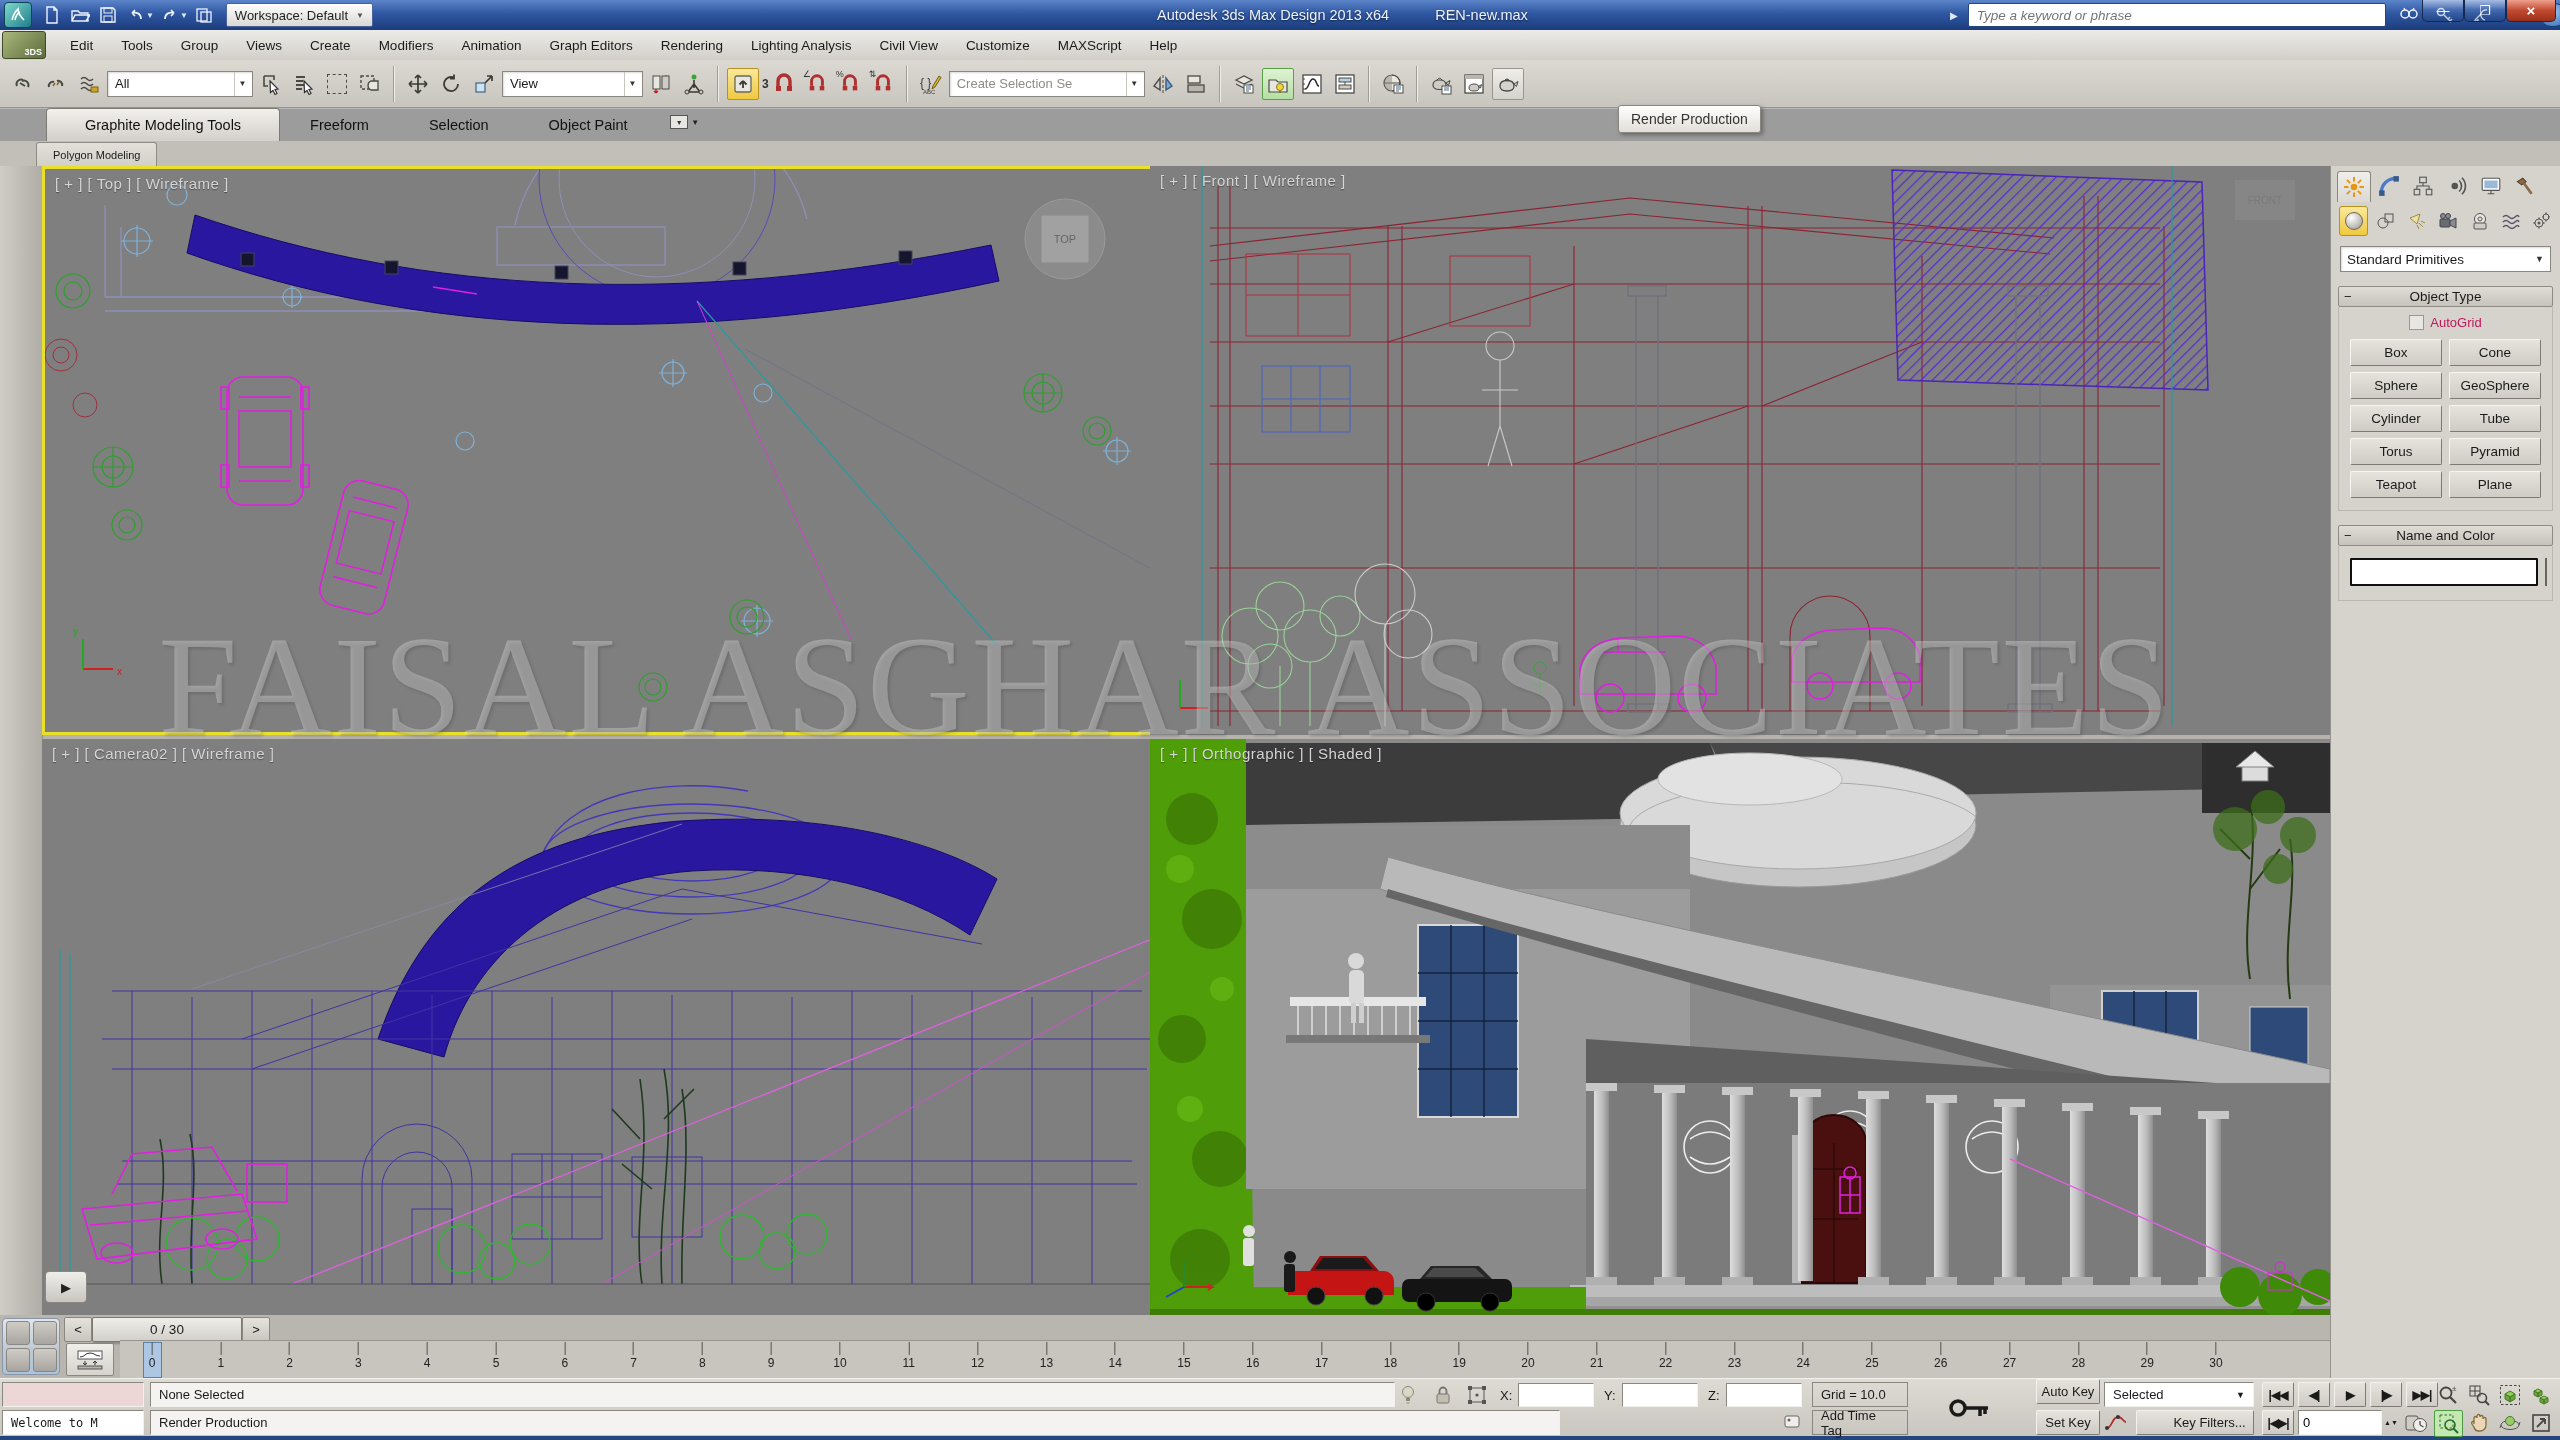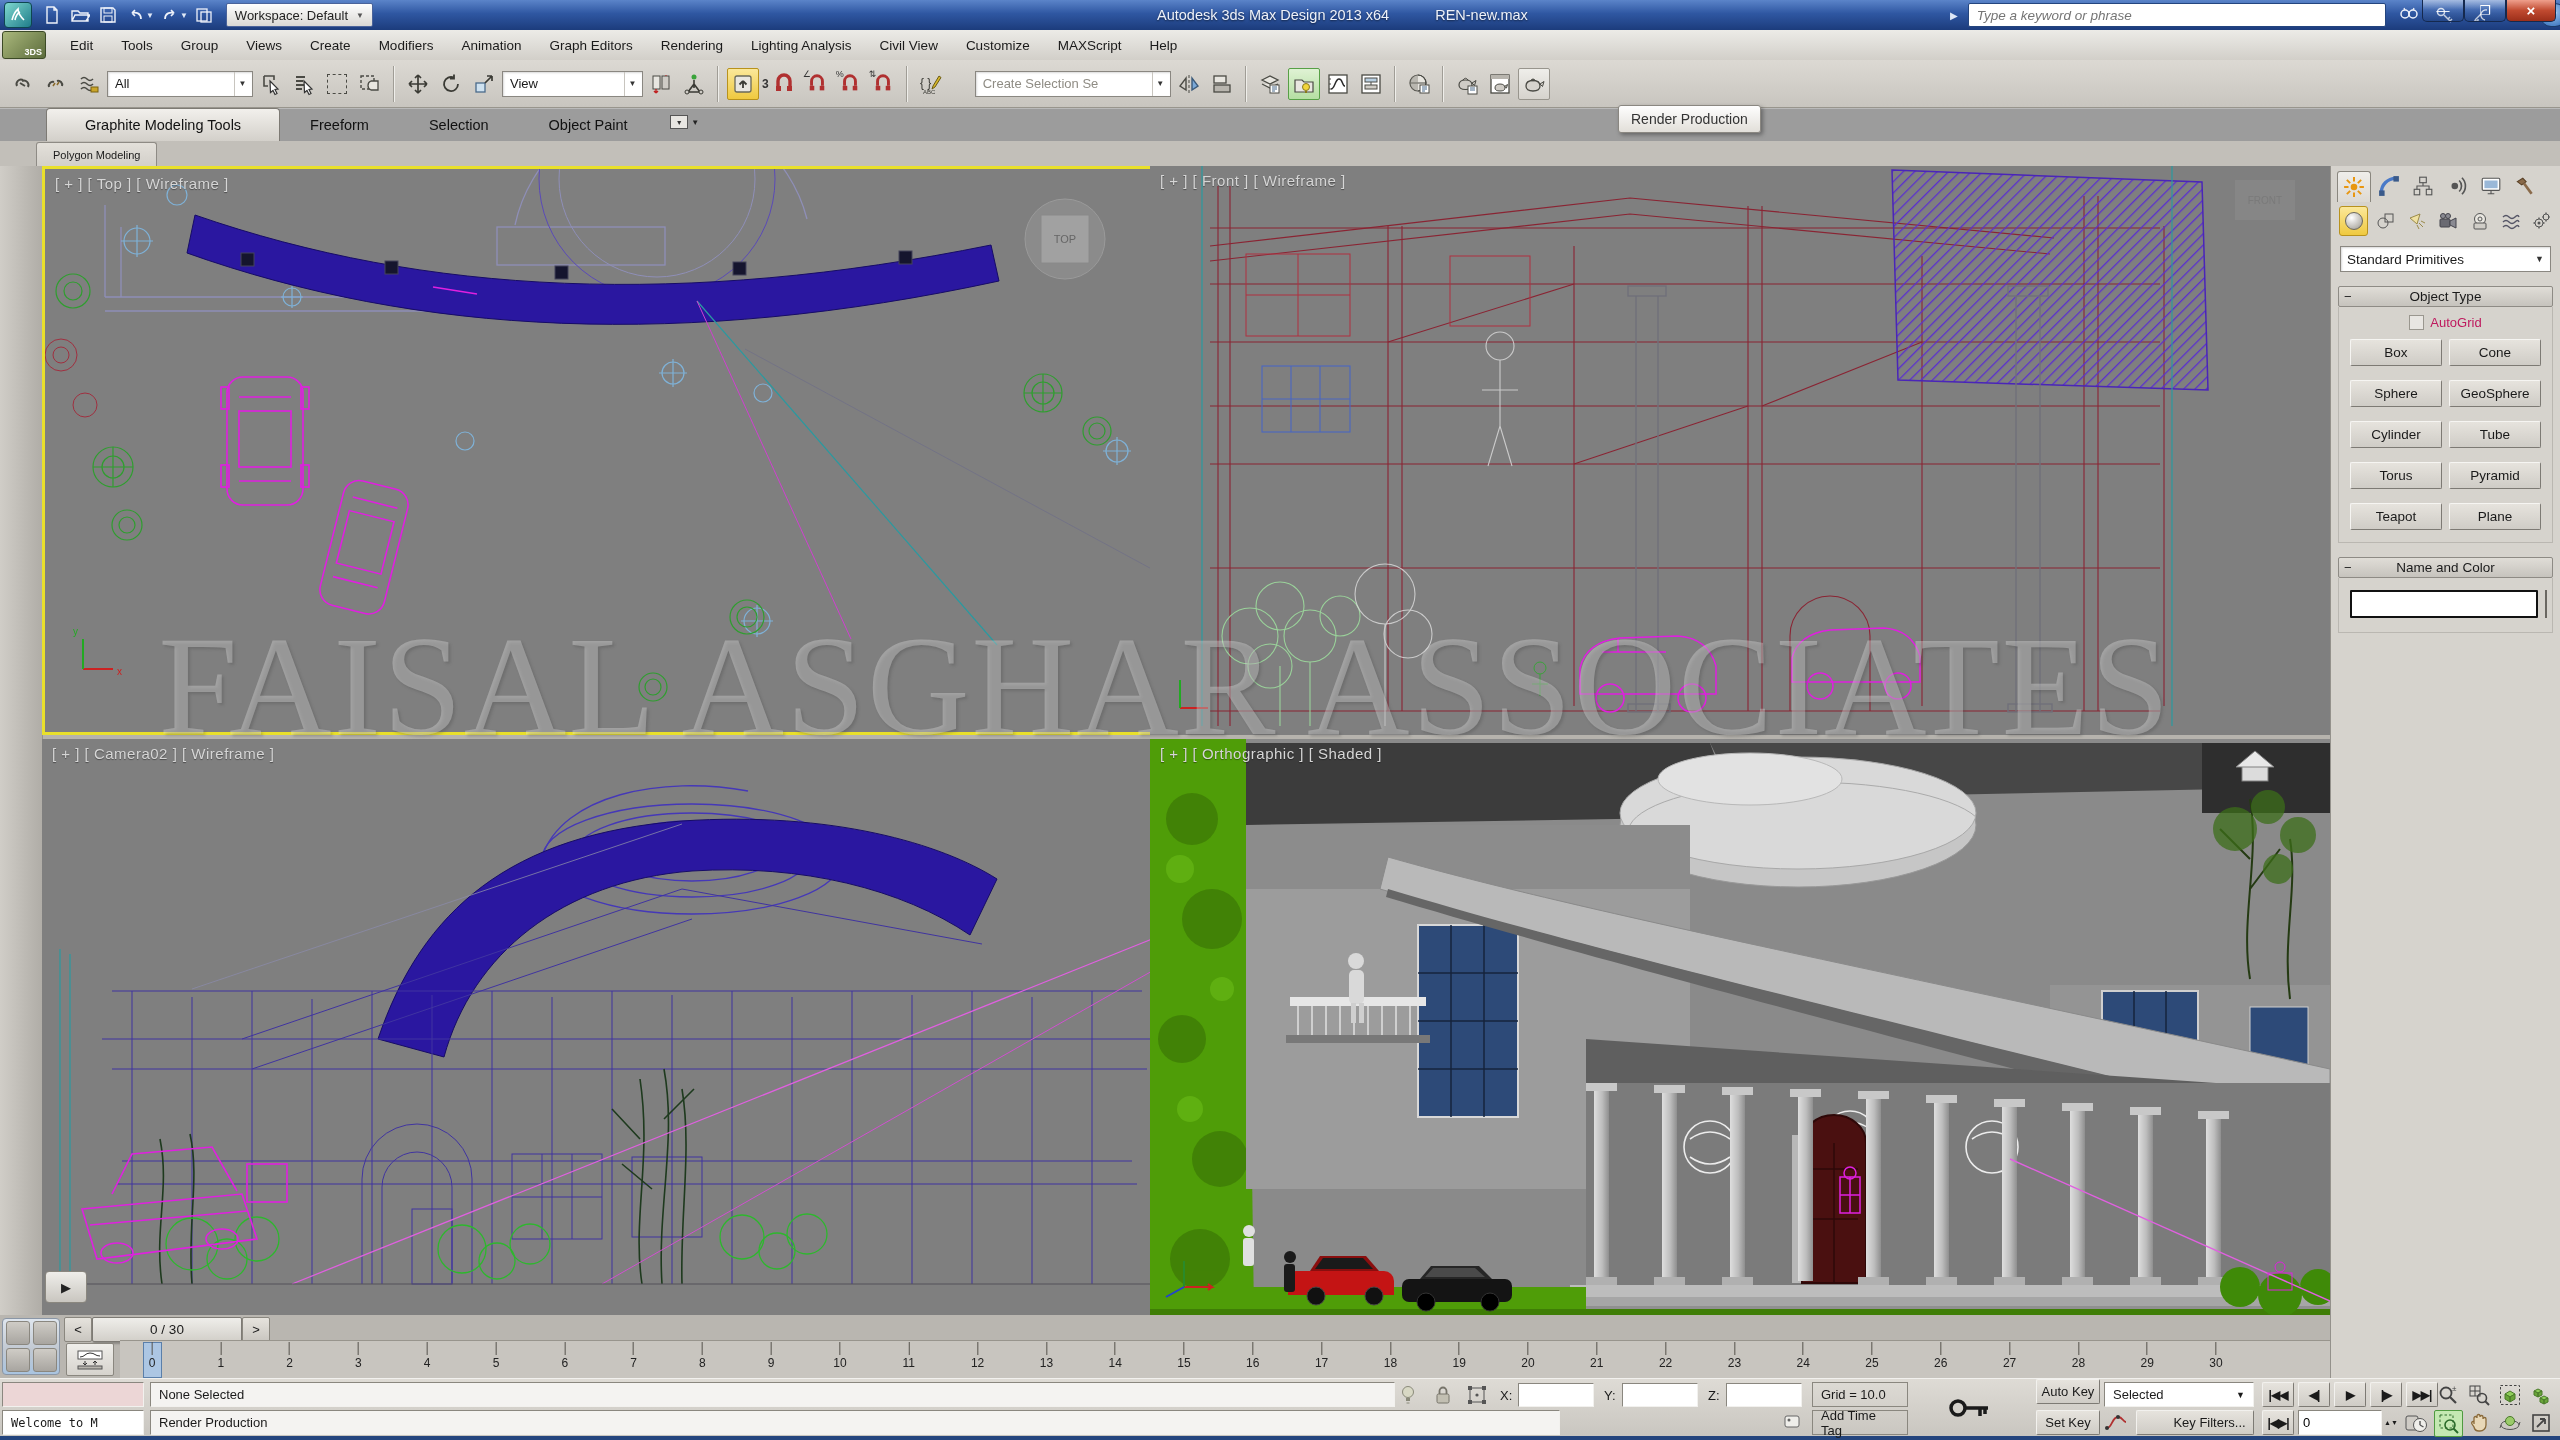--- a/index.html
+++ b/index.html
@@ -114,21 +114,21 @@
   .rollout{margin:14px 7px 0;}
   .rollhead{height:19px;background:linear-gradient(#e0ddd7,#c6c3bd);border:1px solid #8e8b85;border-radius:2px;
     display:flex;align-items:center;font-size:13.5px;position:relative;}
   .rollhead .minus{position:absolute;left:5px;font-size:13px;color:#222;}
   .rollhead .rtitle{flex:1;text-align:center;}
   .rollbody{border-left:1px solid #bab7b1;border-right:1px solid #bab7b1;border-bottom:1px solid #bab7b1;
     padding:8px 3px 12px;}
   .agrow{display:flex;align-items:center;justify-content:center;gap:6px;margin-bottom:9px;}
   .agrow .cb{width:13px;height:13px;background:#e8e6e2;border:1px solid #9a978f;}
   .agrow .aglbl{font-size:13px;color:#be185d;}
-  #objgrid{display:grid;grid-template-columns:1fr 1fr;gap:14px 7px;padding:0 8px;}
+  #objgrid{display:grid;grid-template-columns:1fr 1fr;gap:6px 7px;padding:0 8px;}
   .objbtn{height:25px;background:linear-gradient(#e6e3dd,#cfccc6);border:1px solid;
     border-color:#f6f5f2 #7d7a74 #7d7a74 #f6f5f2;border-radius:2px;font-size:13.5px;
     display:flex;align-items:center;justify-content:center;}
   #namerow{display:flex;align-items:center;gap:7px;padding:4px 8px 2px;}
   #namefield{flex:1;height:24px;background:#fff;border:2px solid #111;border-radius:1px;
     font-size:13px;padding:0 4px;font-family:"Liberation Sans",sans-serif;}
   #colorswatch{width:24px;height:26px;border:1px solid #6a6761;}
 
   
   #timeline{position:absolute;left:0;top:1315px;width:2330px;height:63px;background:#b9b6b0;}
@@ -393,21 +393,21 @@
       </svg>
     </span>
   <span class="sep"></span>
   <span class="ti">
     <svg width="24" height="24" viewBox="0 0 24 24">
         <text x="1" y="15" font-size="12" fill="#3a3a34">{ }</text>
         <path d="M14 14 L20 4 l2 1.5 L16 15 l-3 2 Z" fill="#d8b82a" stroke="#6a5a12" stroke-width="1"></path>
         <text x="4" y="22" font-size="6" fill="#3a3a34">ABC</text>
       </svg>
     </span>
-  <div class="dd" style="width:185px;margin-left:26px;">
+  <div class="dd" style="width:185px;">
     <span class="ddtxt" style="color:#8f8c84;">Create Selection Se</span>
     <span class="ddarrow">▼</span>
   </div>
   <span class="ti">
     <svg width="24" height="24" viewBox="0 0 24 24">
         <path d="M12 3 v18" stroke="#4a4a44" stroke-dasharray="3 2"></path>
         <path d="M9 6 v12 l-6 -4 Z" fill="none" stroke="#4a4a44" stroke-width="1.4"></path>
         <path d="M15 6 v12 l6 -4 Z" fill="#7aa8d8" stroke="#3a5a7a" stroke-width="1.4"></path>
       </svg>
     </span>

